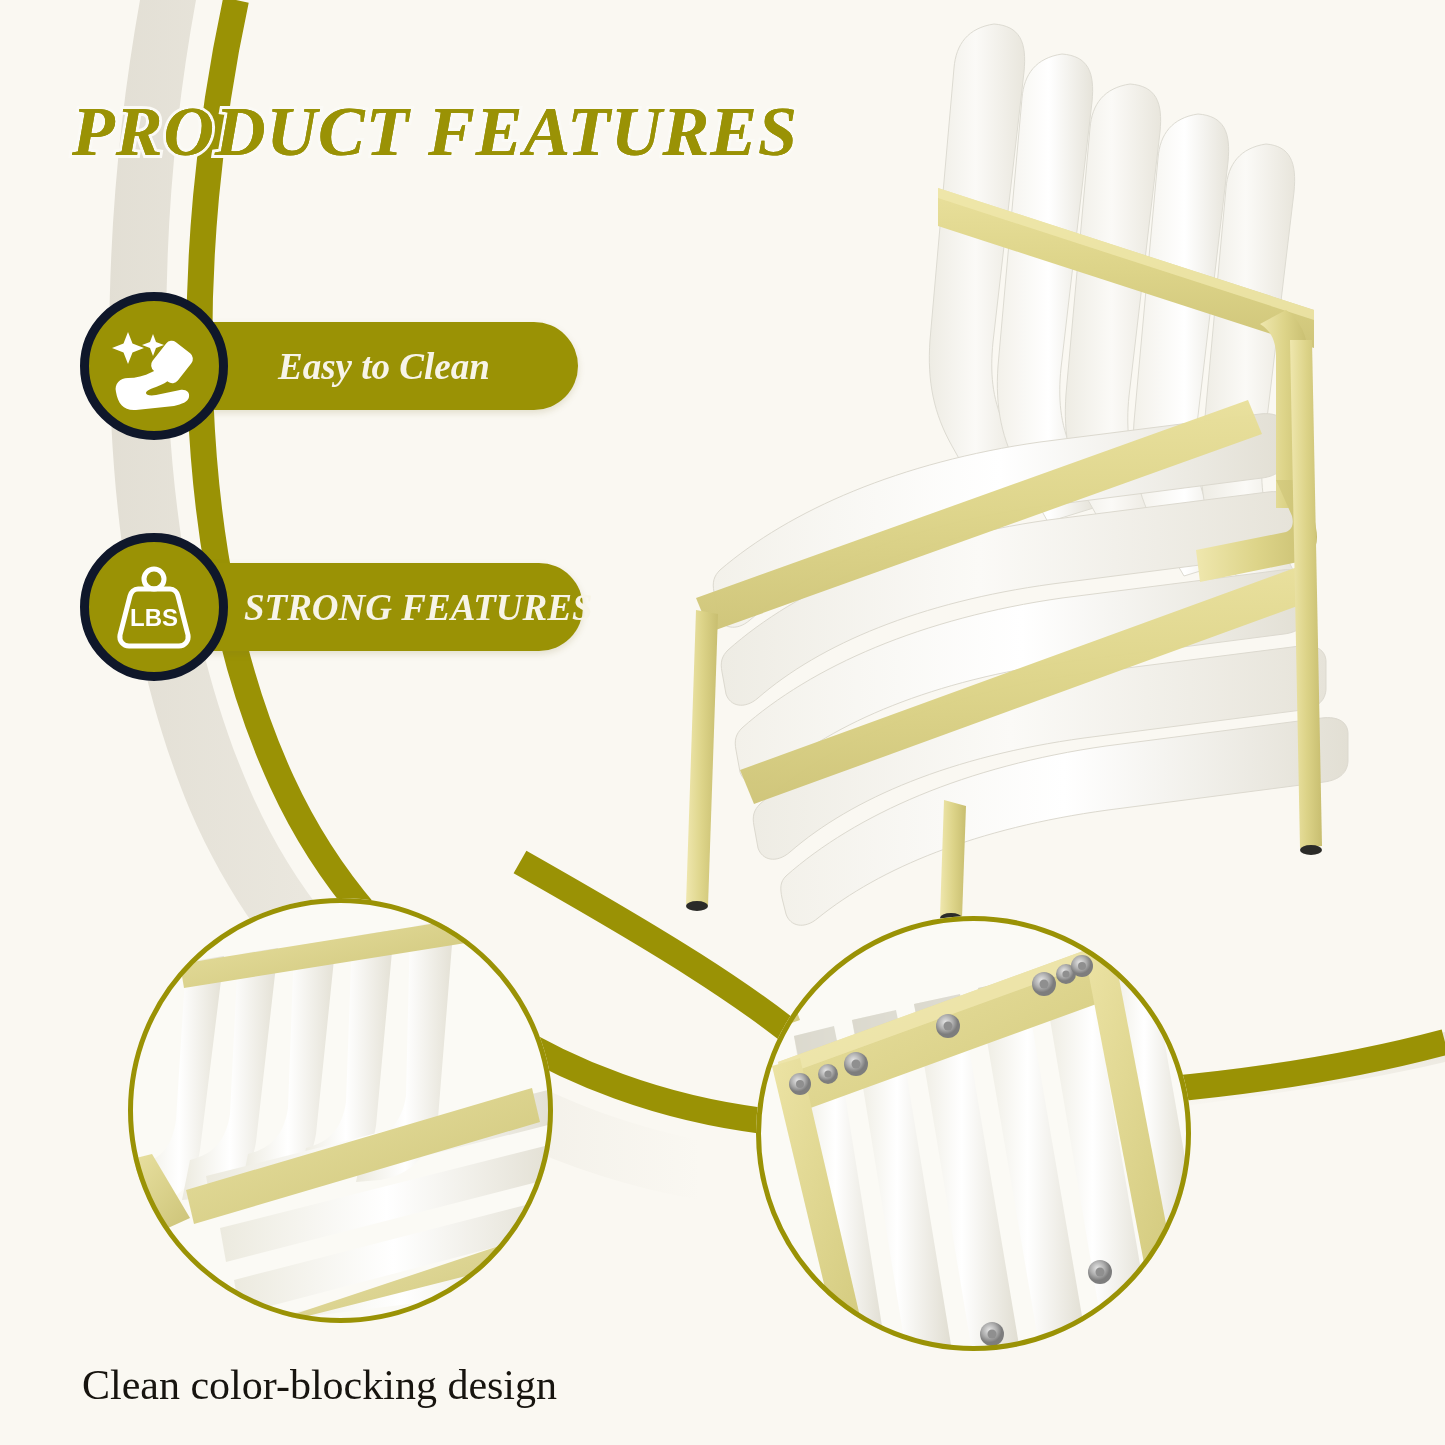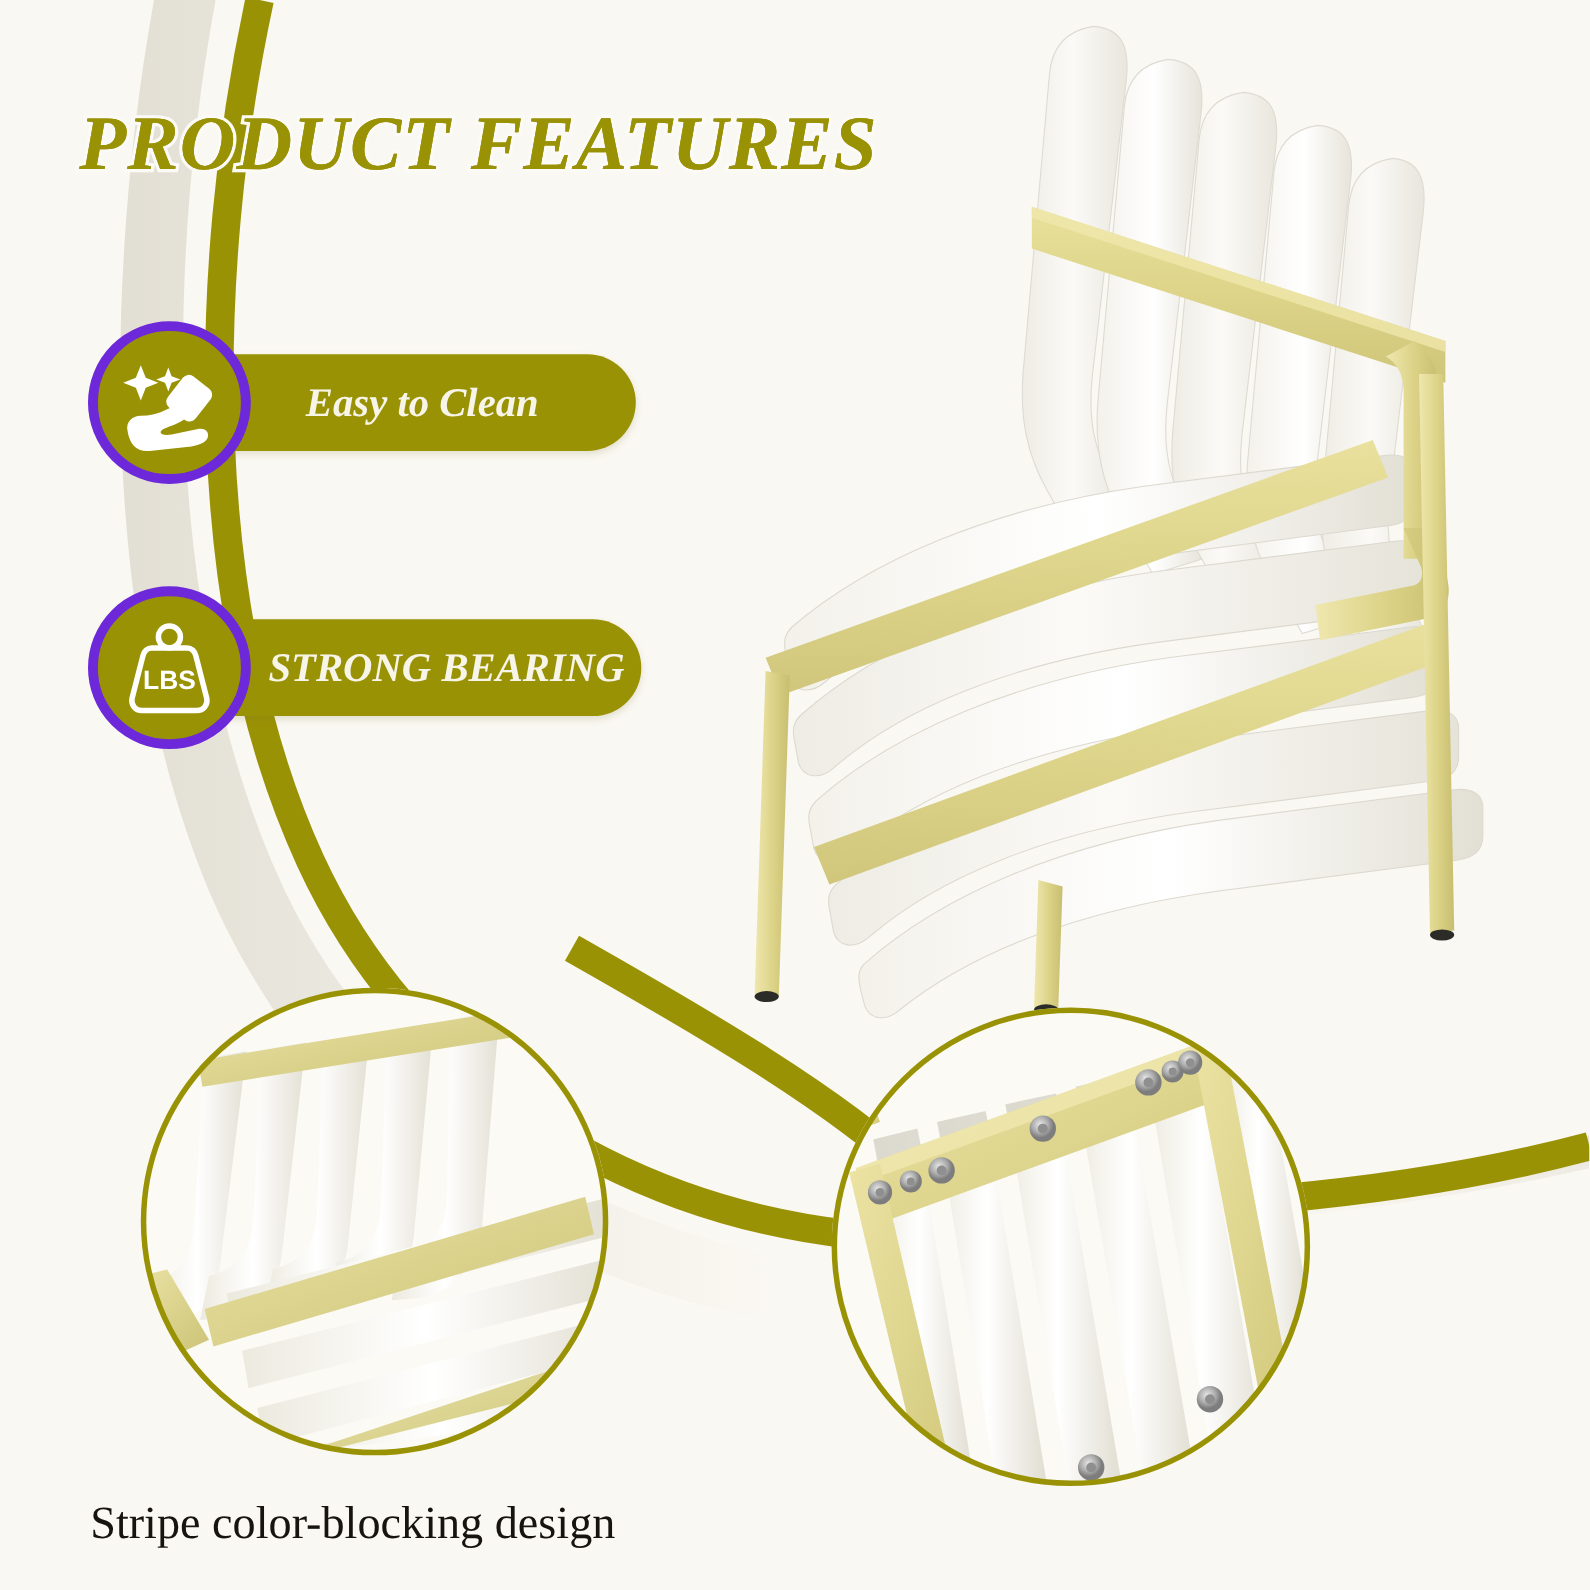--- a/index.html
+++ b/index.html
@@ -79,21 +79,21 @@
     white-space:nowrap;
   }
   #feature-0 .pill-label{ font-size:37px; margin-left:110px; }
   #feature-1 .pill-label{ font-size:37px; margin-left:76px; }
 
   .icon-circle{
     position:relative;
     width:148px;height:148px;
     border-radius:50%;
     background:#9a9205;
-    border:9px solid #6d28d9;
+    border:9px solid #0f172a;
     box-sizing:border-box;
     display:flex;
     align-items:center;
     justify-content:center;
     z-index:3;
   }
   .icon-circle svg{display:block;}
 
   
   .detail{
@@ -419,31 +419,31 @@
                  C 54 50 62 50 64 56 C 66 62 58 66 50 69
                  C 44 71 40 73 40 75 C 40 77 44 78 50 77
                  L 74 72 C 80 71 84 74 83 79 C 82 84 76 86 68 88
                  L 30 92 C 18 93 12 86 10 74 Z" fill="#ffffff"></path>
       </svg>
     </div>
   </div>
 
   <div class="feature" id="feature-1">
     <div class="pill">
-      <span class="pill-label">STRONG BEARING</span>
+      <span class="pill-label">STRONG FEATURES</span>
     </div>
     <div class="icon-circle">
       <svg width="96" height="96" viewBox="0 0 96 96" xmlns="http://www.w3.org/2000/svg">
 
         <circle cx="48" cy="20" r="10" fill="none" stroke="#ffffff" stroke-width="5"></circle>
 
         <path d="M32 30 L64 30 C 68 30 71 33 72 37 L 82 76
                  C 83 82 79 87 73 87 L 23 87 C 17 87 13 82 14 76
                  L 24 37 C 25 33 28 30 32 30 Z" fill="none" stroke="#ffffff" stroke-width="5" stroke-linejoin="round"></path>
 
         <text x="48" y="67" text-anchor="middle" font-family="Liberation Sans, sans-serif" font-size="24" font-weight="bold" fill="#ffffff">LBS</text>
       </svg>
     </div>
   </div>
 
-  <div class="caption" id="caption-left">Stripe color-blocking design</div>
+  <div class="caption" id="caption-left">Clean color-blocking design</div>
 
 </div>
 
 </body></html>

